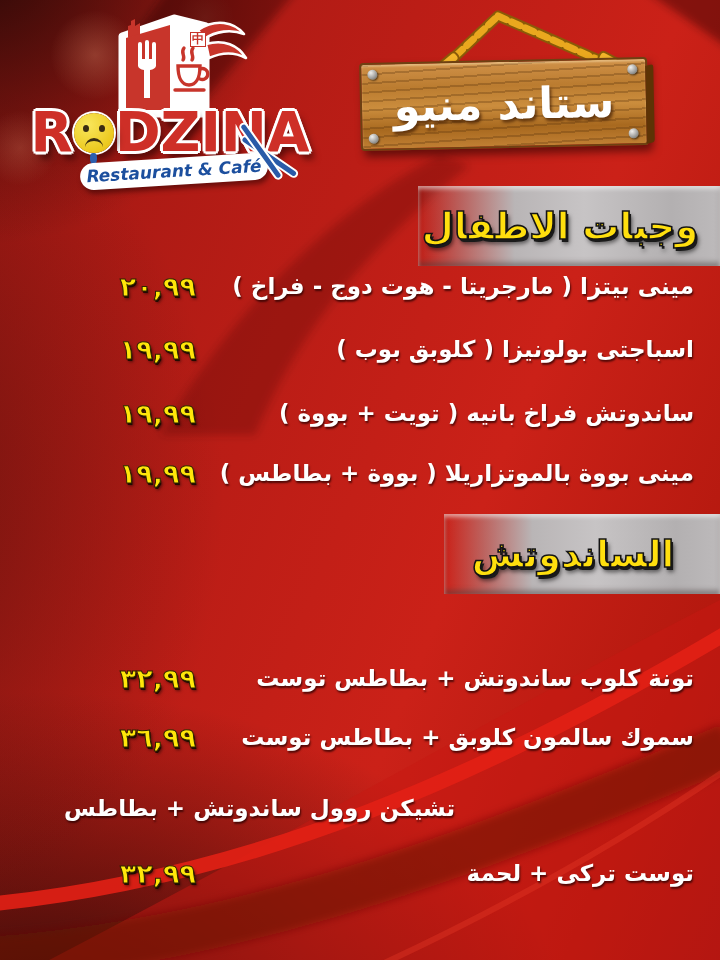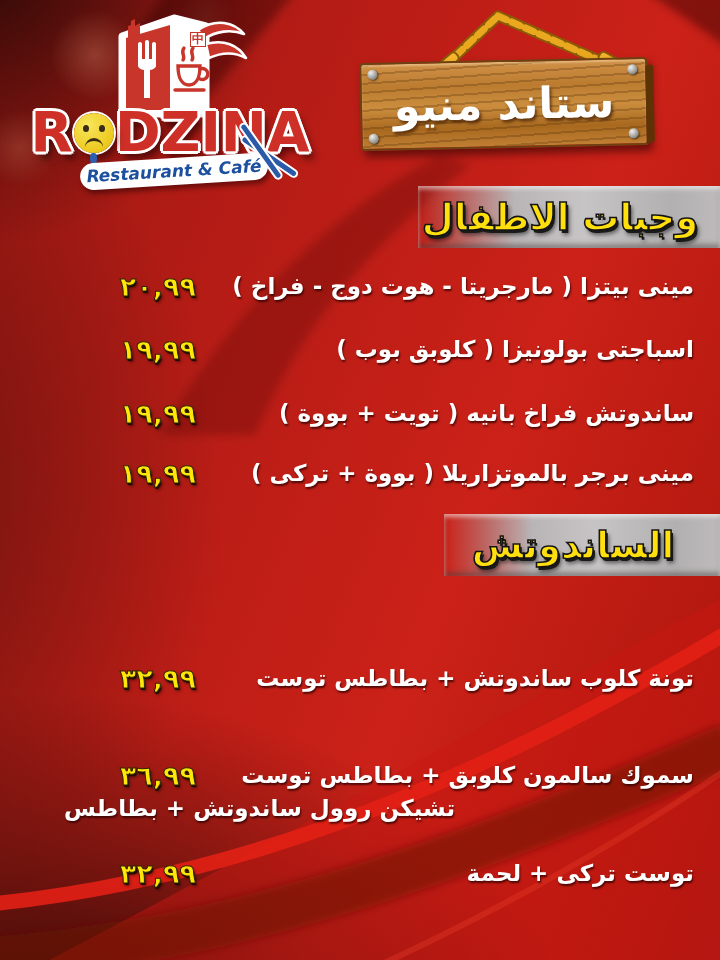--- a/index.html
+++ b/index.html
@@ -60,21 +60,21 @@
   .screw { position:absolute; width:10px; height:10px; border-radius:50%;
            background:radial-gradient(circle at 35% 30%, #f0efec, #9a9a98 60%, #5c5c5a);
            box-shadow:1px 1px 2px rgba(0,0,0,.6); }
   .screw.tl { left:6px; top:5px; } .screw.tr { right:8px; top:5px; }
   .screw.bl { left:6px; bottom:5px; } .screw.br { right:8px; bottom:5px; }
   .sign-title { position:absolute; inset:0; display:flex; align-items:center; justify-content:center;
                 font-size:43px; font-weight:bold; color:#fff;
                 text-shadow:2px 3px 3px rgba(60,25,0,.65); direction:rtl; }
 
   
-  .banner { position:absolute; right:0; height:62px; z-index:1;
+  .banner { position:absolute; right:0; height:80px; z-index:1;
             background:linear-gradient(90deg, rgba(160,60,50,0) 0%, rgba(178,150,150,.55) 14%,
                         #b9b5b6 32%, #c7c4c5 55%, #b3b0b1 84%, #bdbabb 100%);
             box-shadow:inset 0 3px 4px rgba(255,255,255,.55), inset 0 -4px 5px rgba(70,60,60,.45); }
   .banner-text { position:absolute; inset:0; display:flex; align-items:center; justify-content:center;
                  padding-right:18px; direction:rtl; font-size:37px; font-weight:bold; color:#ffdf0e;
                  -webkit-text-stroke:1.6px #141414;
                  text-shadow:2px 3px 0 #1a1a1a, 3px 5px 4px rgba(0,0,0,.55); }
   .banner.b1 { top:186px; left:418px; }
   .banner.b2 { top:514px; left:444px; }
 
@@ -177,32 +177,32 @@
   <div class="row" style="top:330px">
     <div class="price">١٩,٩٩</div>
     <div class="iname">اسباجتى بولونيزا ( كلوبق بوب )</div>
   </div>
   <div class="row" style="top:394px">
     <div class="price">١٩,٩٩</div>
     <div class="iname">ساندوتش فراخ بانيه ( تويت + بووة )</div>
   </div>
   <div class="row" style="top:454px">
     <div class="price">١٩,٩٩</div>
-    <div class="iname">مينى برجر بالموتزاريلا ( بووة + تركى )</div>
+    <div class="iname">مينى بووة بالموتزاريلا ( بووة + بطاطس )</div>
   </div>
 
   <div class="banner b2">
     <div class="banner-text">الساندوتش</div>
   </div>
 
   <div class="row" style="top:659px">
     <div class="price">٣٢,٩٩</div>
     <div class="iname">تونة كلوب ساندوتش + بطاطس توست</div>
   </div>
-  <div class="row" style="top:756px">
+  <div class="row" style="top:718px">
     <div class="price">٣٦,٩٩</div>
     <div class="iname">سموك سالمون كلوبق + بطاطس توست</div>
   </div>
   <div class="row" style="top:789px">
     <div class="iname">تشيكن روول ساندوتش + بطاطس</div>
   </div>
   <div class="row" style="top:854px">
     <div class="price">٣٢,٩٩</div>
     <div class="iname">توست تركى + لحمة</div>
   </div>

